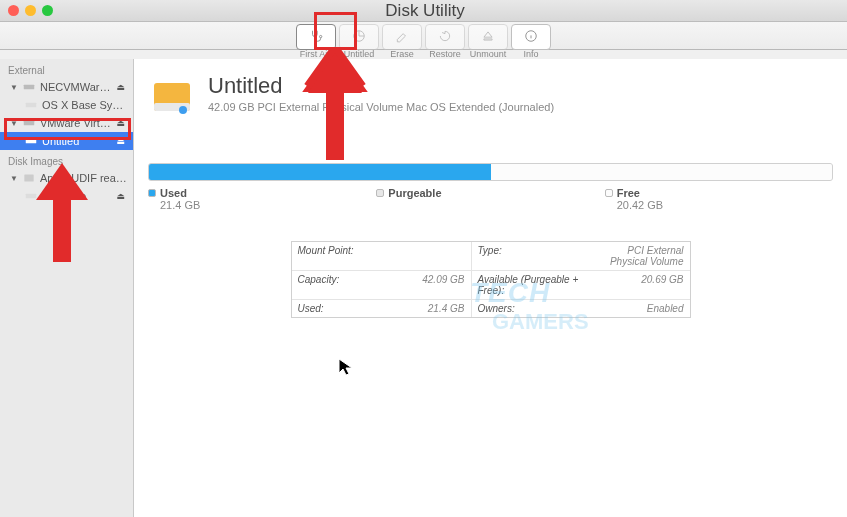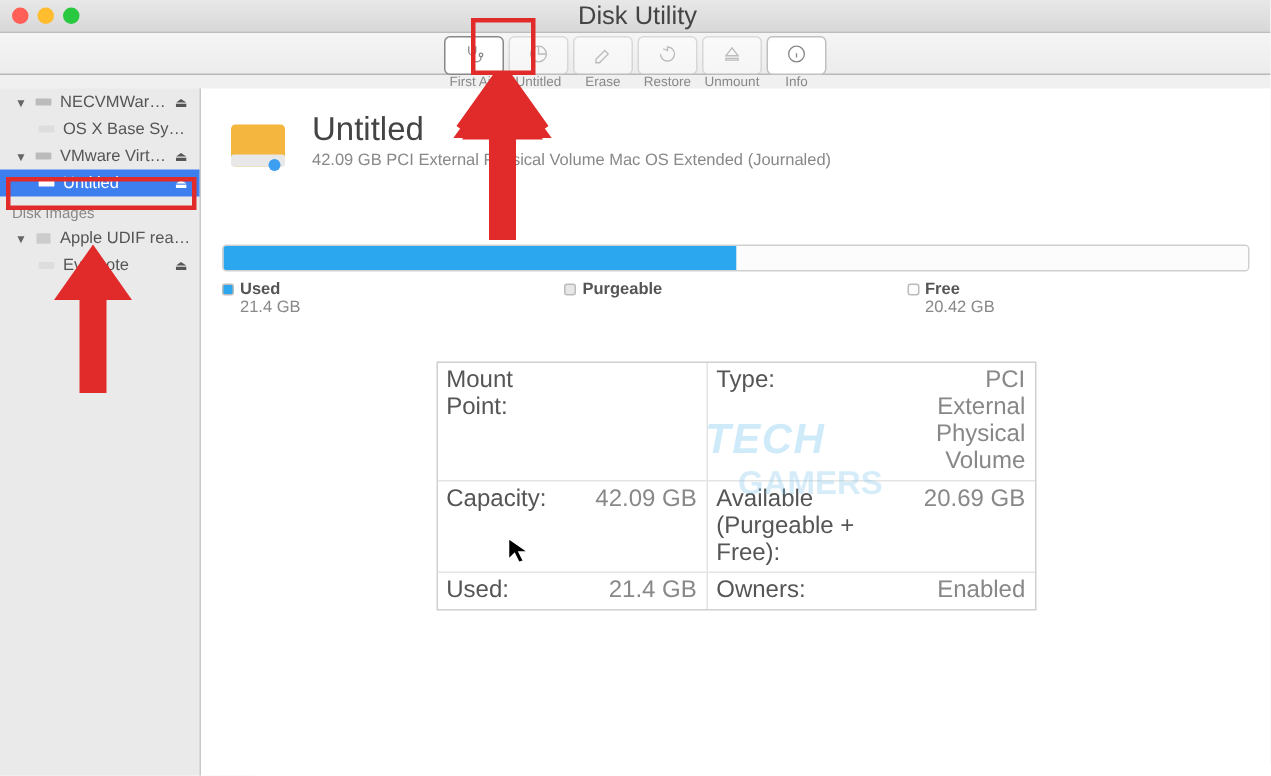--- a/index.html
+++ b/index.html
@@ -43,21 +43,21 @@
 .bar-purge { background:#e7e7e7; }
 .bar-free { background:#fcfcfc; }
 
 .legend { display:flex; margin-top:6px; font-size:11px; }
 .legend-col { flex:1; }
 .legend-lbl { font-weight:600; color:#555; display:flex; align-items:center; gap:4px;text-align:right;}
 .legend-sw { width:8px; height:8px; border-radius:2px; border:1px solid #bbb; }
 .legend-sw.u{ background:#2aa7ee;} .legend-sw.p{ background:#e7e7e7;} .legend-sw.f{ background:#fcfcfc;}
 .legend-val { color:#888; margin-left:12px; }
 
-.details { margin:30px auto 16px; width:400px; border:1px solid #d0d0d0; font-size:16px; color:#555; }
+.details { margin:30px auto 16px; width:400px; border:1px solid #d0d0d0; font-size:10px; color:#555;font-style:italic; }
 .d-row { display:flex; border-bottom:1px solid #e4e4e4; }
 .d-row:last-child{ border-bottom:none;}
 .d-cell { padding:3px 6px; }
 .d-l { width:70px; } .d-v { width:110px; text-align:right; color:#888; border-right:1px solid #e4e4e4;}
 .d-l2 { width:120px; } .d-v2 { flex:1; text-align:right; color:#888;}
 
 .annot-box { position:absolute; border:3px solid #e12b2b; pointer-events:none; z-index:50;}
 .annot-arrow { position:absolute; z-index:49; pointer-events:none;}
 
 .cursor { position:absolute; left:338px; top:358px; font-size:14px; }
@@ -119,20 +119,21 @@
   <div class="tb-cap">Untitled</div>
   <div class="tb-cap">Erase</div>
   <div class="tb-cap">Restore</div>
   <div class="tb-cap">Unmount</div>
   <div class="tb-cap">Info</div>
 </div>
 
 <div class="main">
 
   <div class="sidebar">
+    <div class="sb-head">External</div>
 
     <div class="sb-item">
       <span class="disclosure">▼</span>
       <span class="disk-ico"><svg viewBox="0 0 24 24">
             <rect x="3" y="8" width="18" height="8" rx="1" fill="#bbb"></rect>
           </svg></span>
       <span class="sb-name">NECVMWar VM…</span>
       <span class="eject">⏏</span>
     </div>
     <div class="sb-item child">

